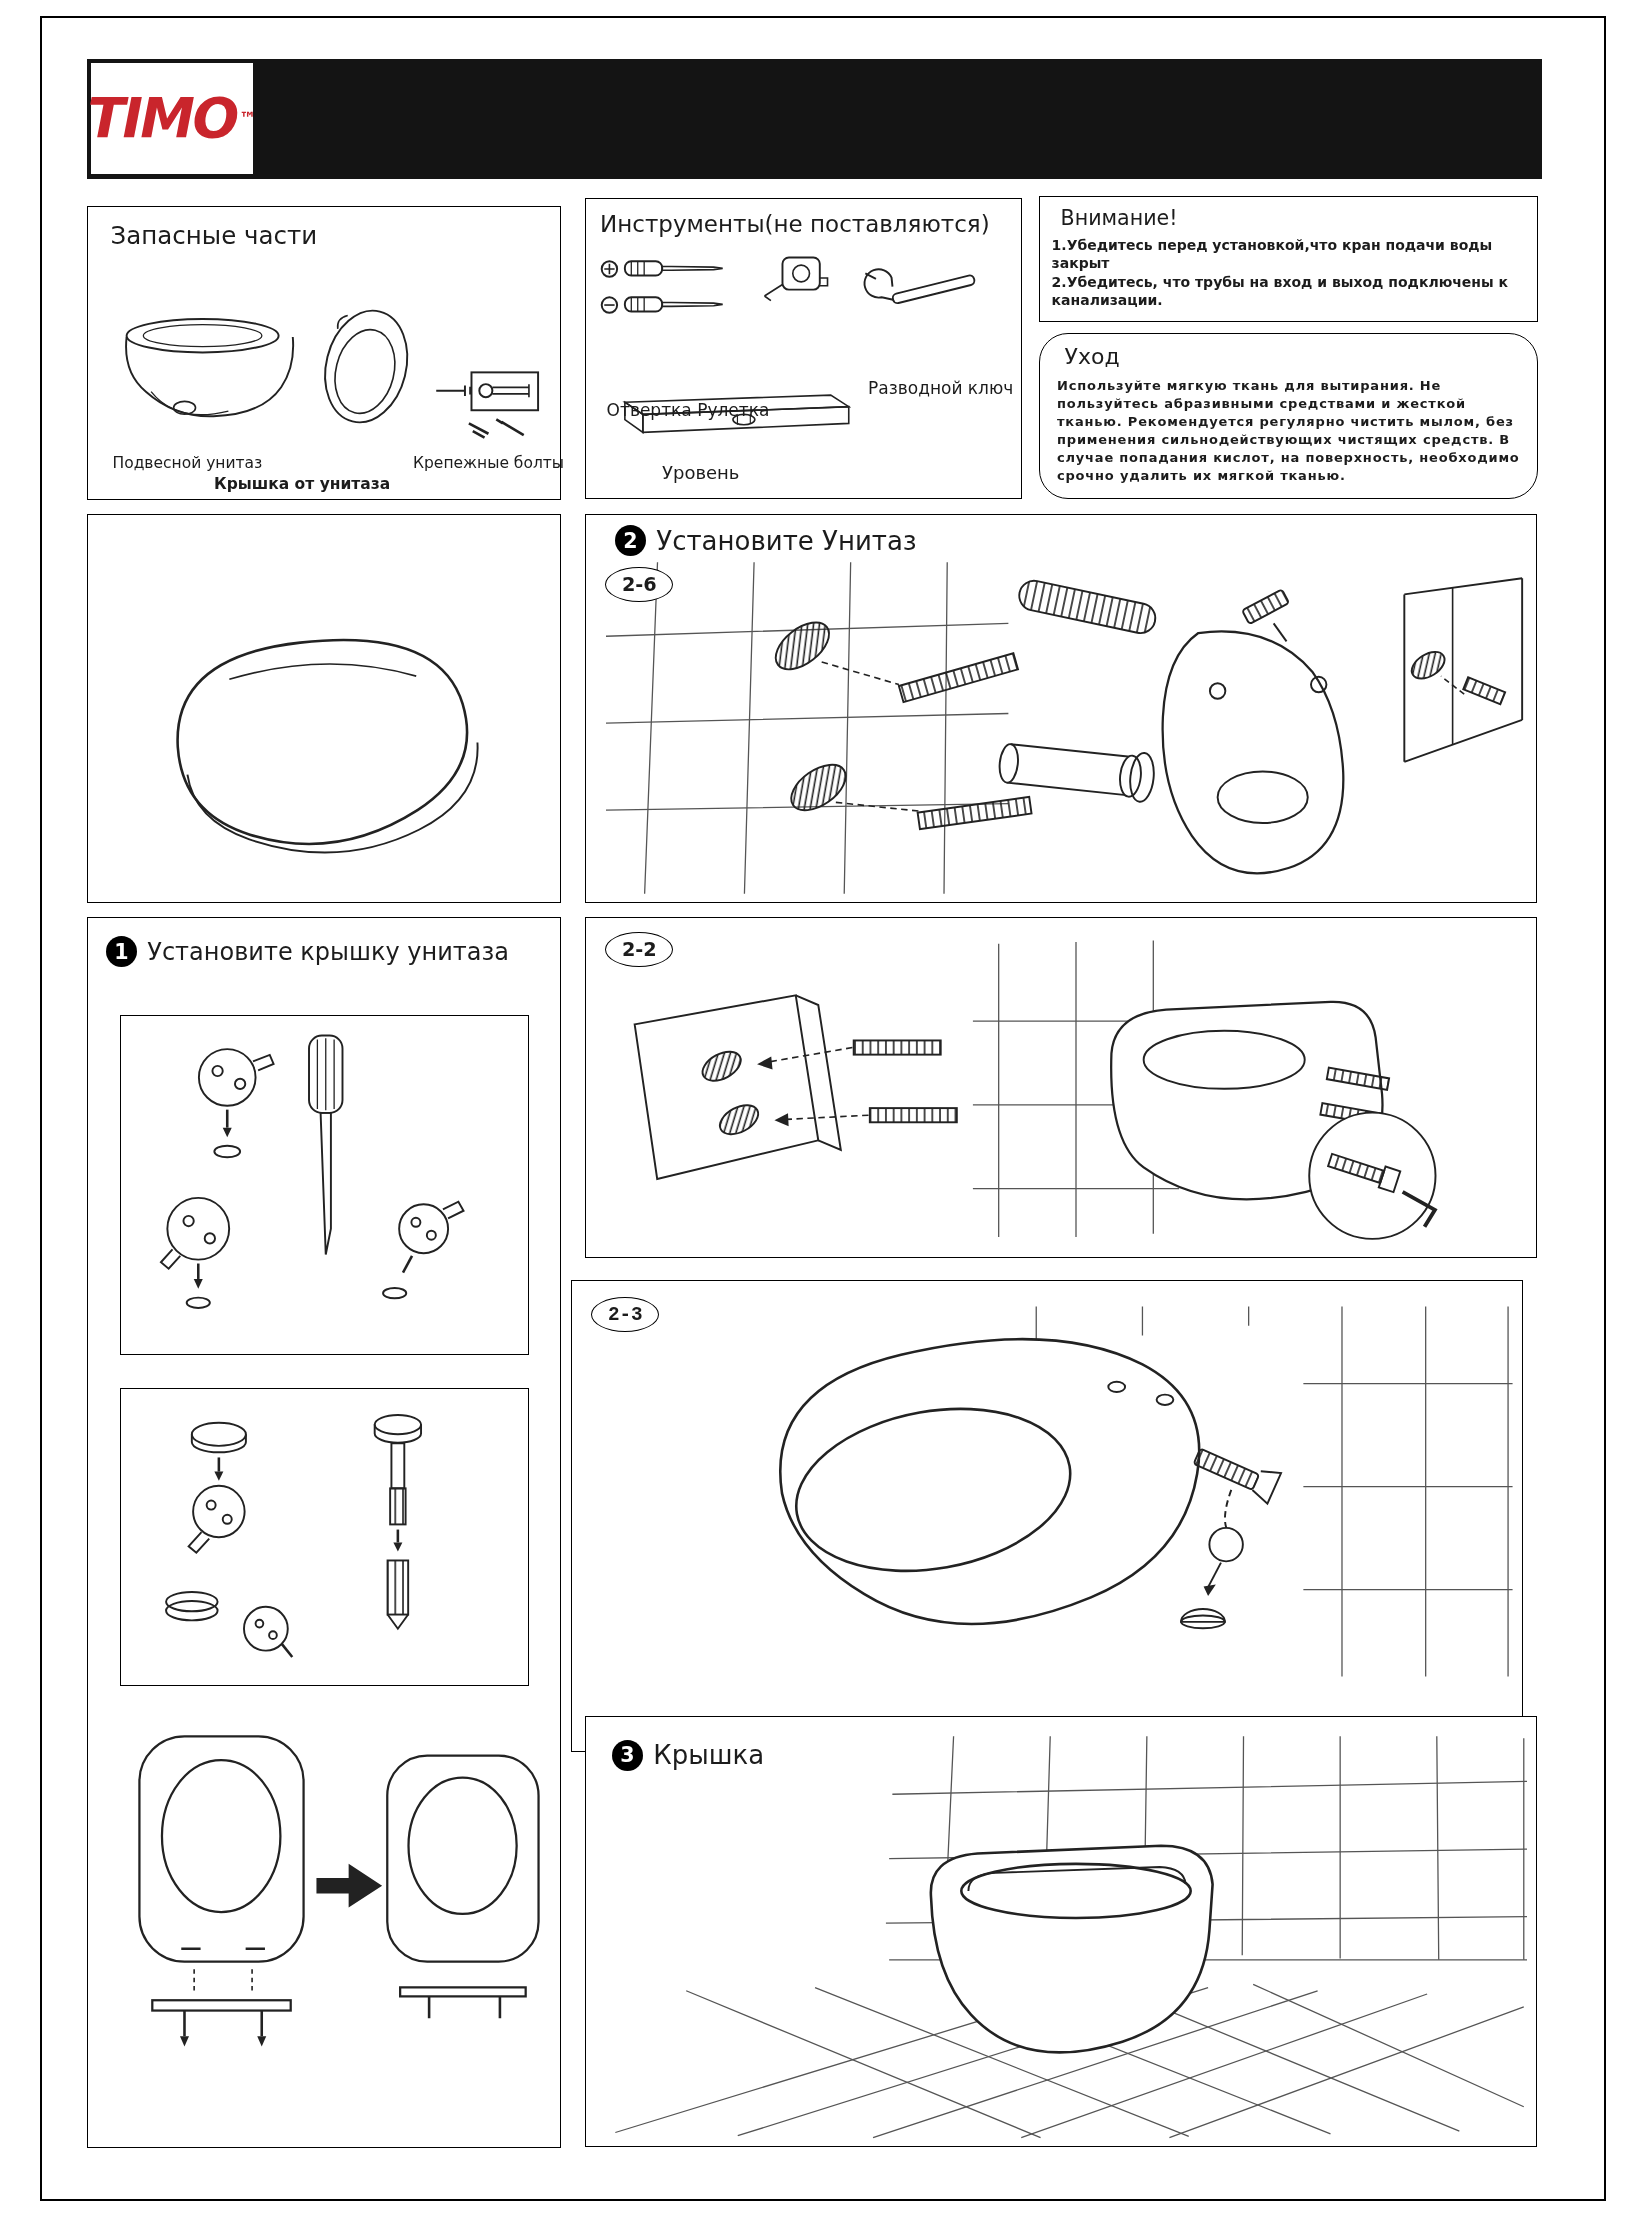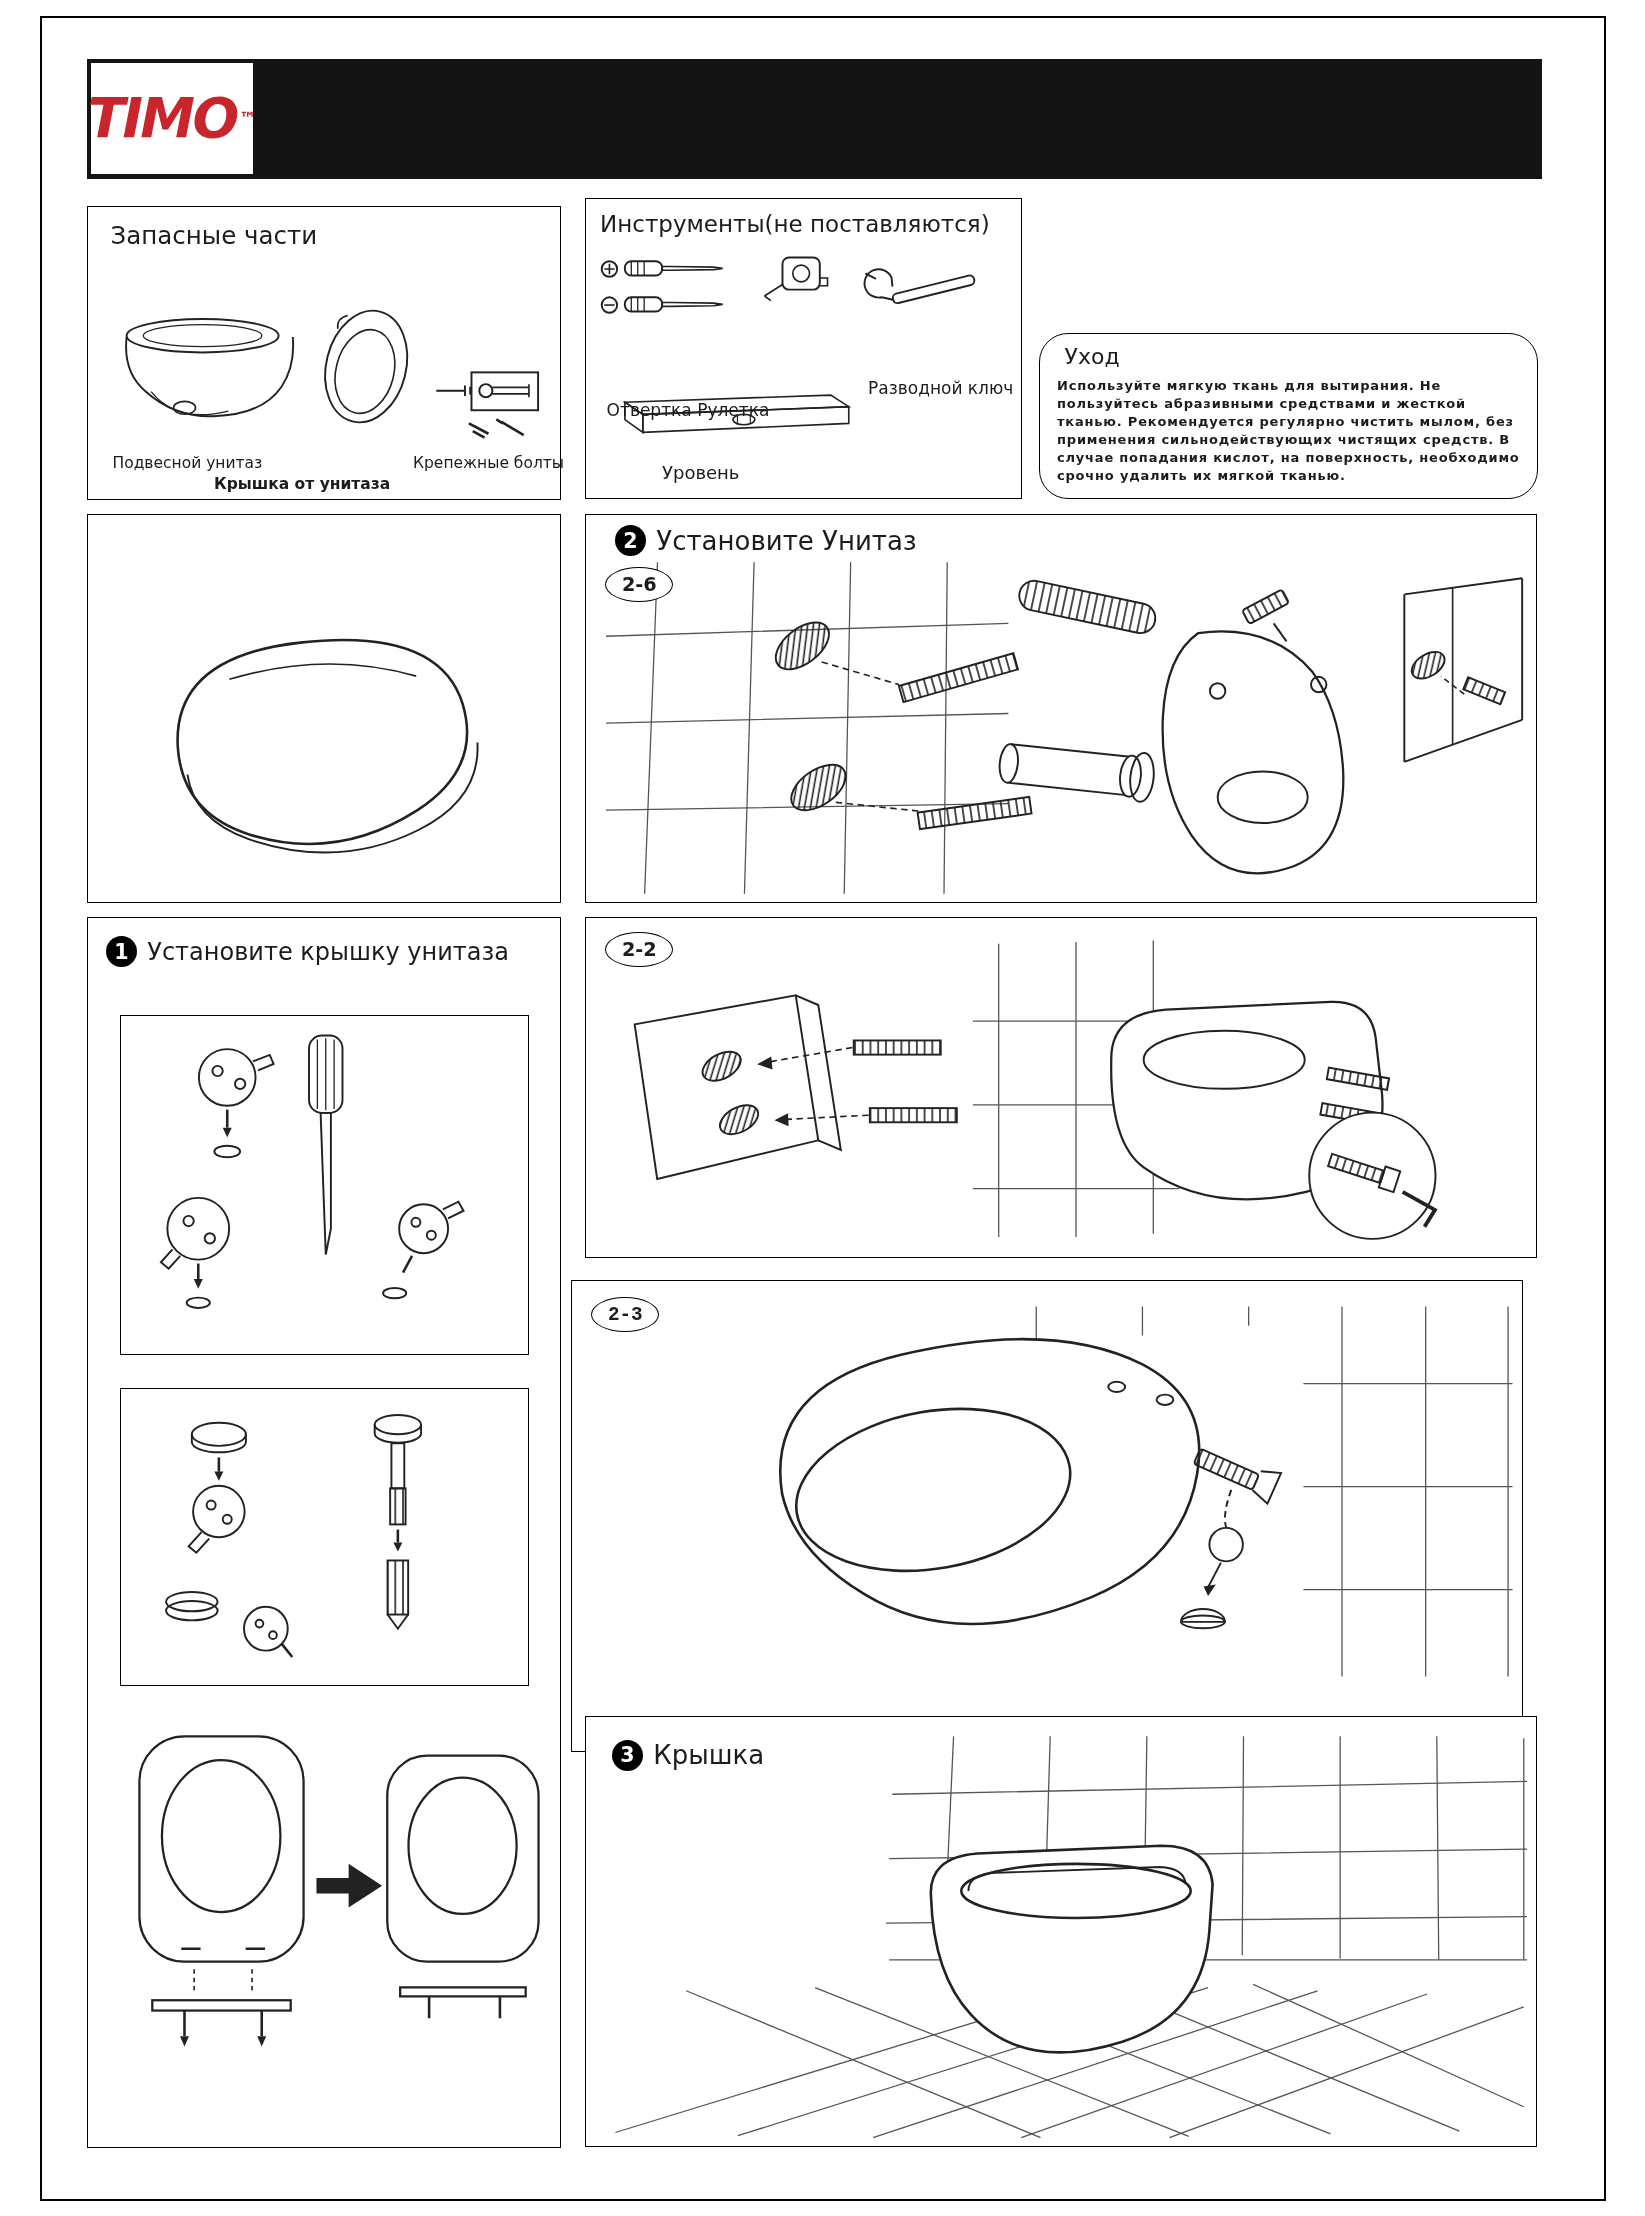--- a/index.html
+++ b/index.html
@@ -125,20 +125,25 @@
           </g>
         </g>
       </svg>
     </div>
 
     <div class="small-label" style="left:20.6px; top:201px; font-size:17px;">Отвертка Рулетка</div>
     <div class="small-label" style="left:282px; top:179px; font-size:17px;">Разводной ключ</div>
     <div class="small-label" style="left:76px; top:263px; font-size:18px;">Уровень</div>
   </div>
 
+  <div class="box" style="left:1039px; top:196px; width:499px; height:126px;">
+    <div class="attn-title">Внимание!</div>
+    <div class="attn-body">1.Убедитесь перед установкой,что кран подачи воды закрыт
+2.Убедитесь, что трубы на вход и выход подключены к канализации.</div>
+  </div>
 
   <div class="box" style="left:1039px; top:333px; width:499px; height:166px;border-radius:29px;">
     <div class="care-title">Уход</div>
     <div class="care-body">Используйте мягкую ткань для вытирания. Не пользуйтесь абразивными средствами и жесткой тканью. Рекомендуется регулярно чистить мылом, без применения сильнодействующих чистящих средств. В случае попадания кислот, на поверхность, необходимо срочно удалить их мягкой тканью.</div>
   </div>
 
   <div class="box" style="left:87px; top:514px; width:474px; height:389px;">
     <div class="ill" style="left:35px; top:87px; width:406px; height:290px;">
       <svg viewBox="0 0 630 450">
         <g fill="none" stroke="#222" stroke-width="4">

